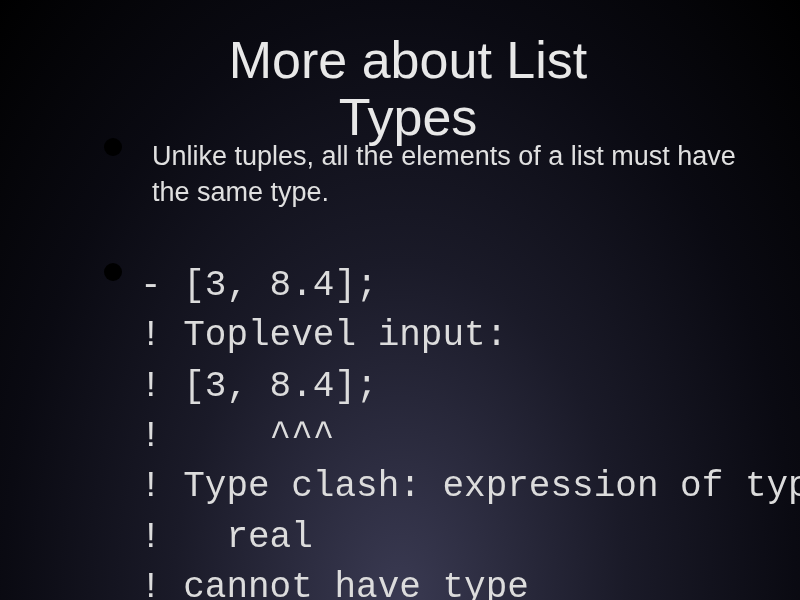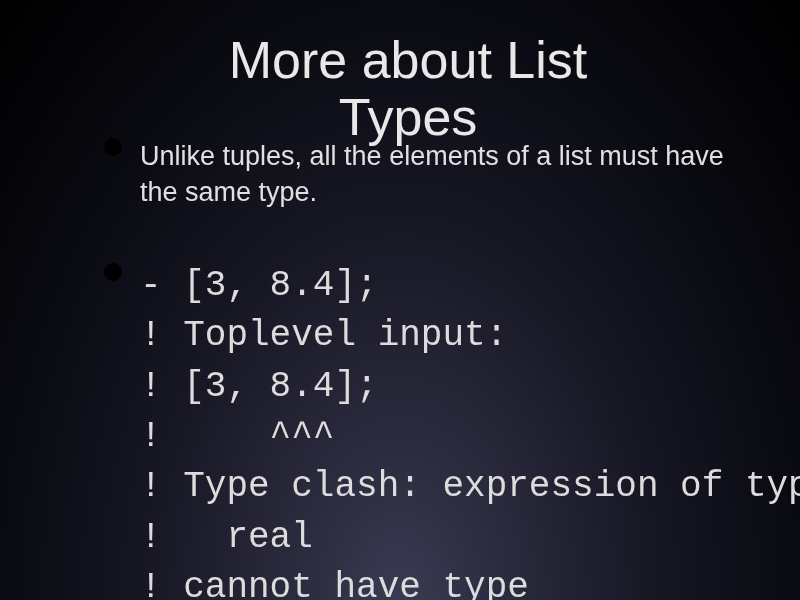--- a/index.html
+++ b/index.html
@@ -44,20 +44,21 @@
     background: #000;
     border-radius: 50%;
     flex-shrink: 0;
     margin-top: 8px;
     margin-right: 10px;
   }
   .bullet-text {
     font-size: 27px;
     line-height: 1.35;
     color: #e0e0e0;
+    margin-left: 12px;
   }
   .code-block {
     font-family: "Courier New", Courier, monospace;
     font-size: 36px;
     line-height: 1.4;
     color: #dcdcdc;
     white-space: pre;
   }
   .code-bullet-row {
     display: flex;

